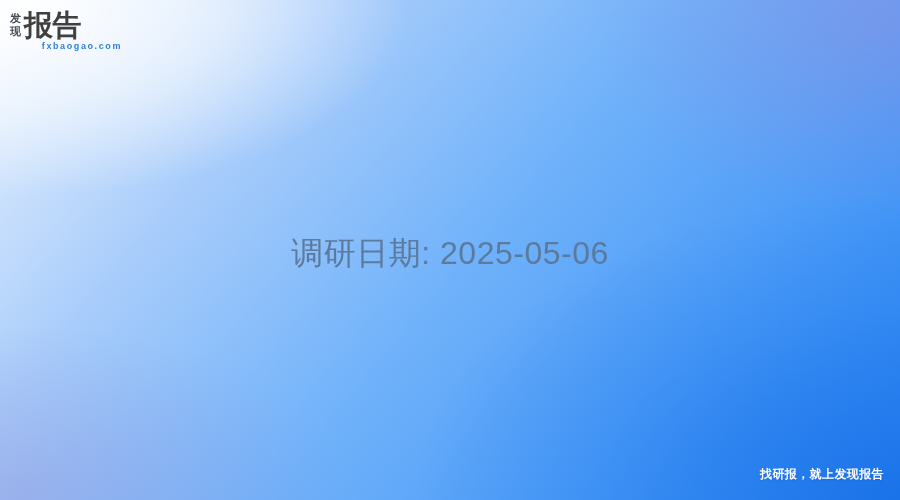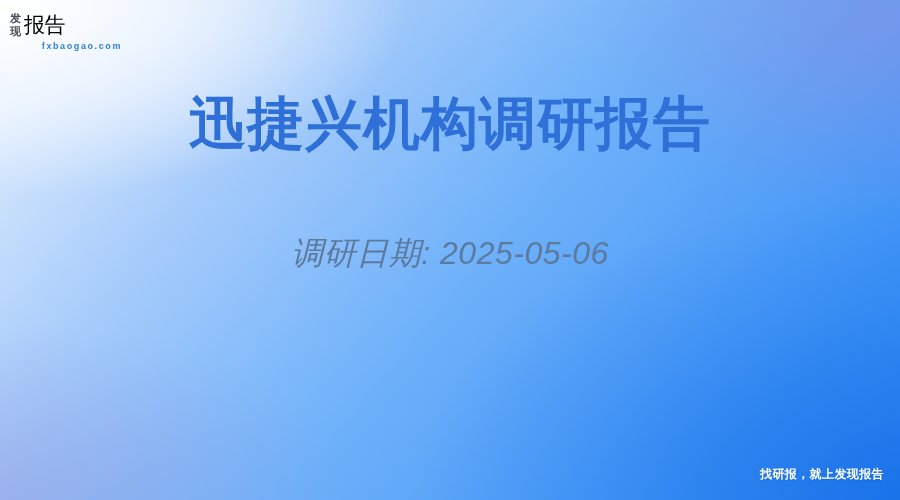--- a/index.html
+++ b/index.html
@@ -61,24 +61,24 @@
     flex-direction: column;
     justify-content: center;
     margin-right: 3px;
     color: #4a4f57;
     font-size: 11px;
     line-height: 13px;
     font-weight: 700;
     letter-spacing: 0px;
   }
   .logo-word {
-    color: #000000;
-    font-size: 21px;
+    color: #404040;
+    font-size: 29px;
     line-height: 30px;
-    font-weight: 400;
+    font-weight: 700;
     letter-spacing: -0.5px;
   }
   .logo-url {
     color: #2f7fdc;
     font-size: 9px;
     line-height: 11px;
     font-weight: 700;
     letter-spacing: 1.6px;
     margin-top: 1px;
     margin-left: 1px;
@@ -105,21 +105,20 @@
     left: 0;
     right: 0;
     top: 230px;
     text-align: center;
     color: #5b7a9e;
     font-size: 32px;
     line-height: 46px;
     font-weight: 400;
     letter-spacing: 0.5px;
     white-space: nowrap;
-    font-style: italic;
   }
 
   
   .tagline {
     position: absolute;
     right: 16px;
     bottom: 16px;
     color: #ffffff;
     font-size: 12px;
     line-height: 20px;
@@ -240,19 +239,18 @@
     <div class="logo-main">
       <span class="logo-stack">
         <span>发</span>
         <span>现</span>
       </span>
       <span class="logo-word">报告</span>
     </div>
     <div class="logo-url">fxbaogao.com</div>
   </div>
 
-  <div class="headline">迅捷兴机构调研报告</div>
 
   <div class="subhead">调研日期: 2025-05-06</div>
 
   <div class="tagline">找研报，就上发现报告</div>
 
 </div>
 
 </body></html>

